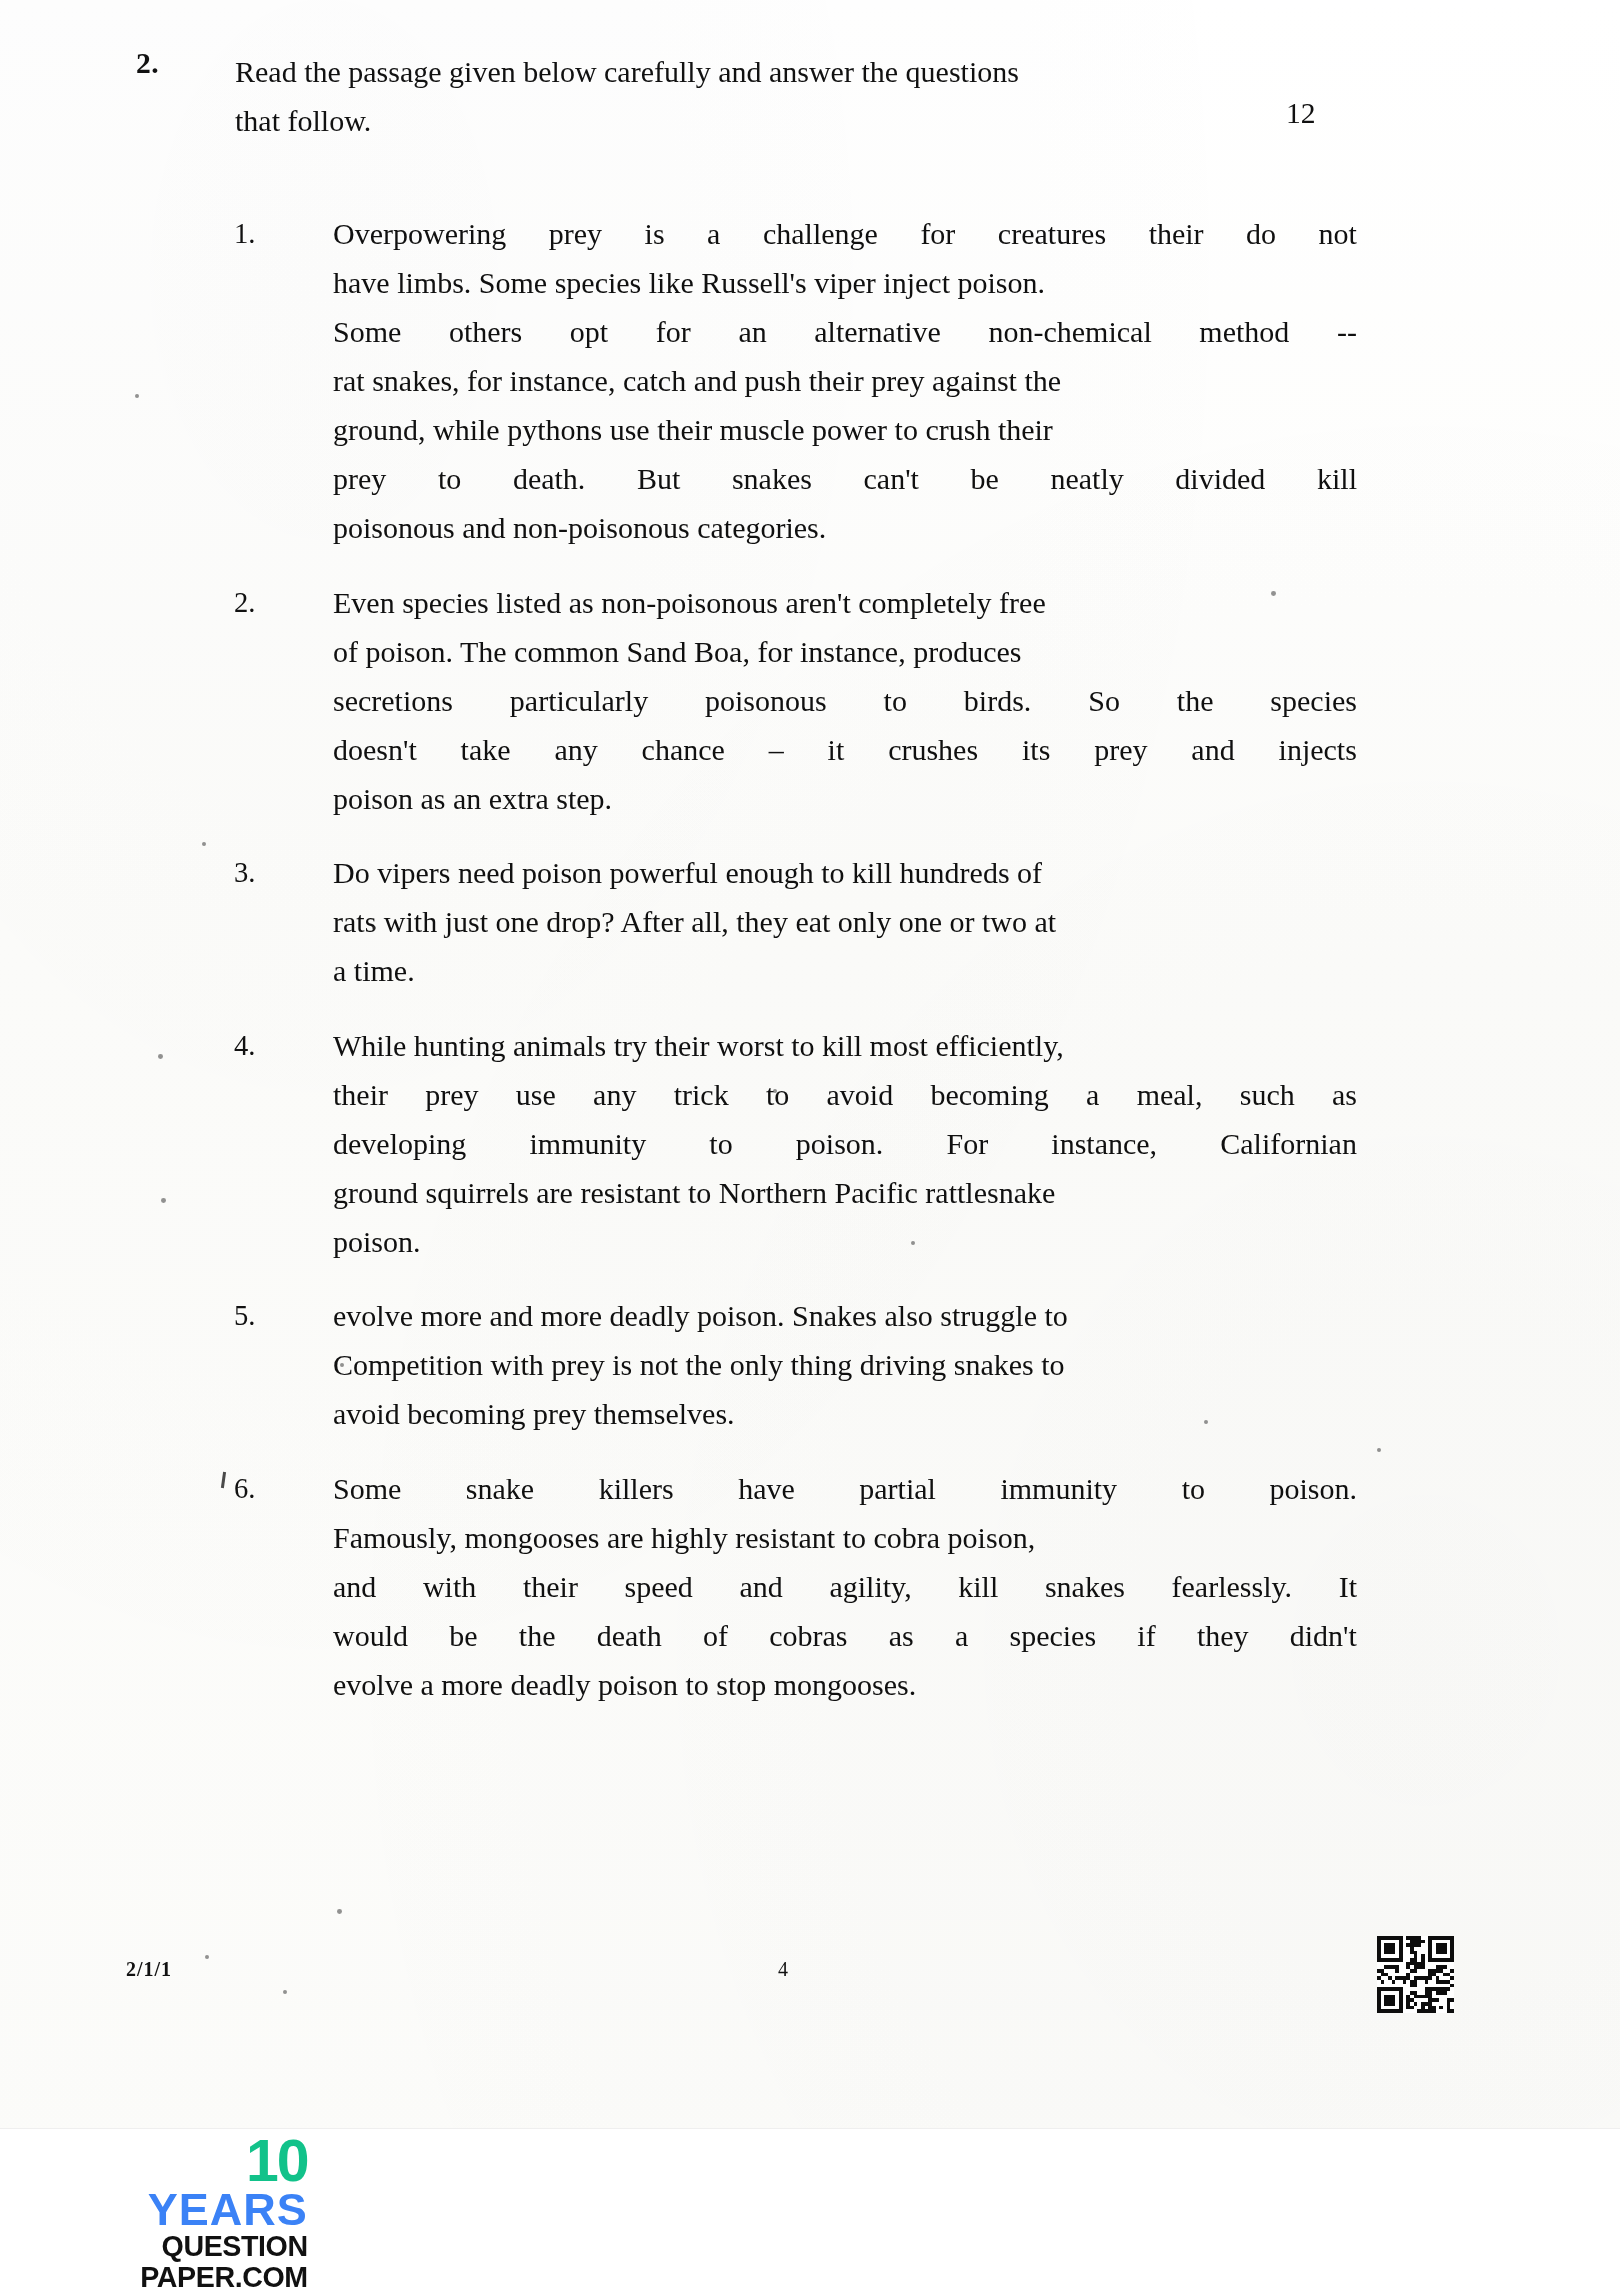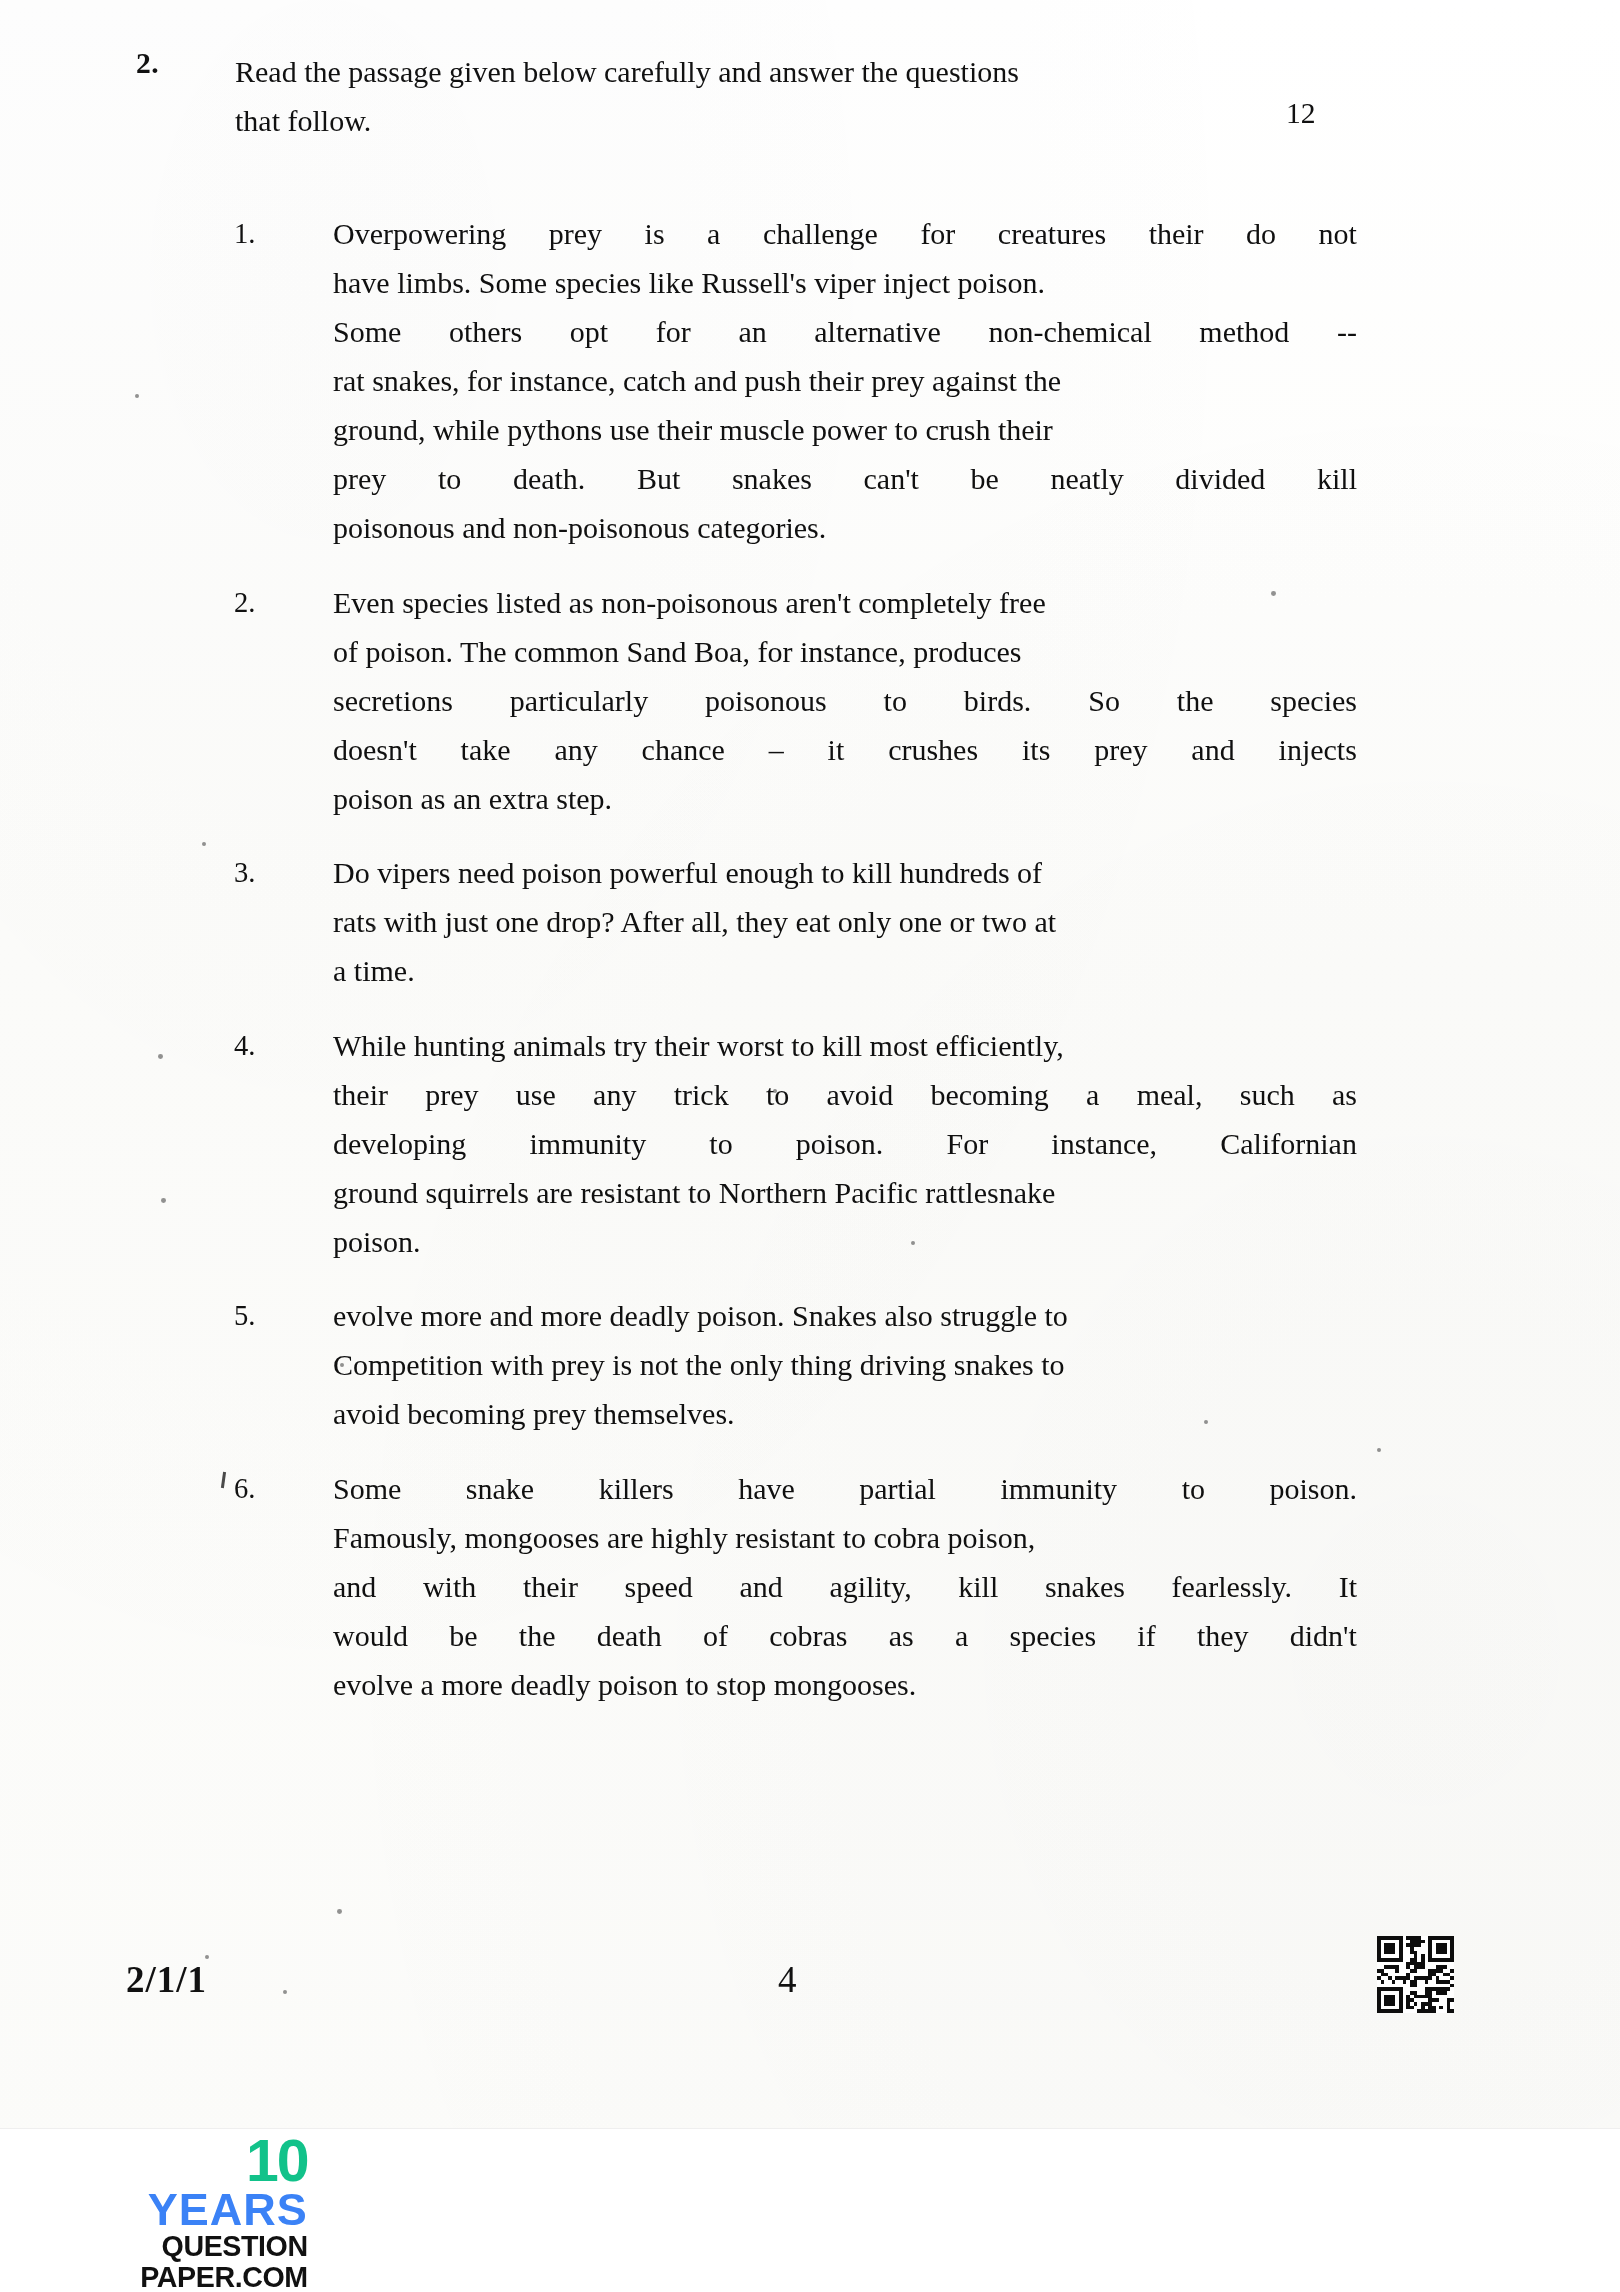--- a/index.html
+++ b/index.html
@@ -115,21 +115,21 @@
   }
   .para-line.justify > span { white-space: pre; }
 
   
   .page-footer {
     position: absolute;
     left: 0;
     top: 1958px;
     width: 1532px;
     height: 69px;
-    font-size: 37px;
+    font-size: 20px;
   }
   .paper-code {
     position: absolute;
     left: 126px;
     top: 0;
     font-weight: 600;
     letter-spacing: 1px;
   }
   .page-num {
     position: absolute;

